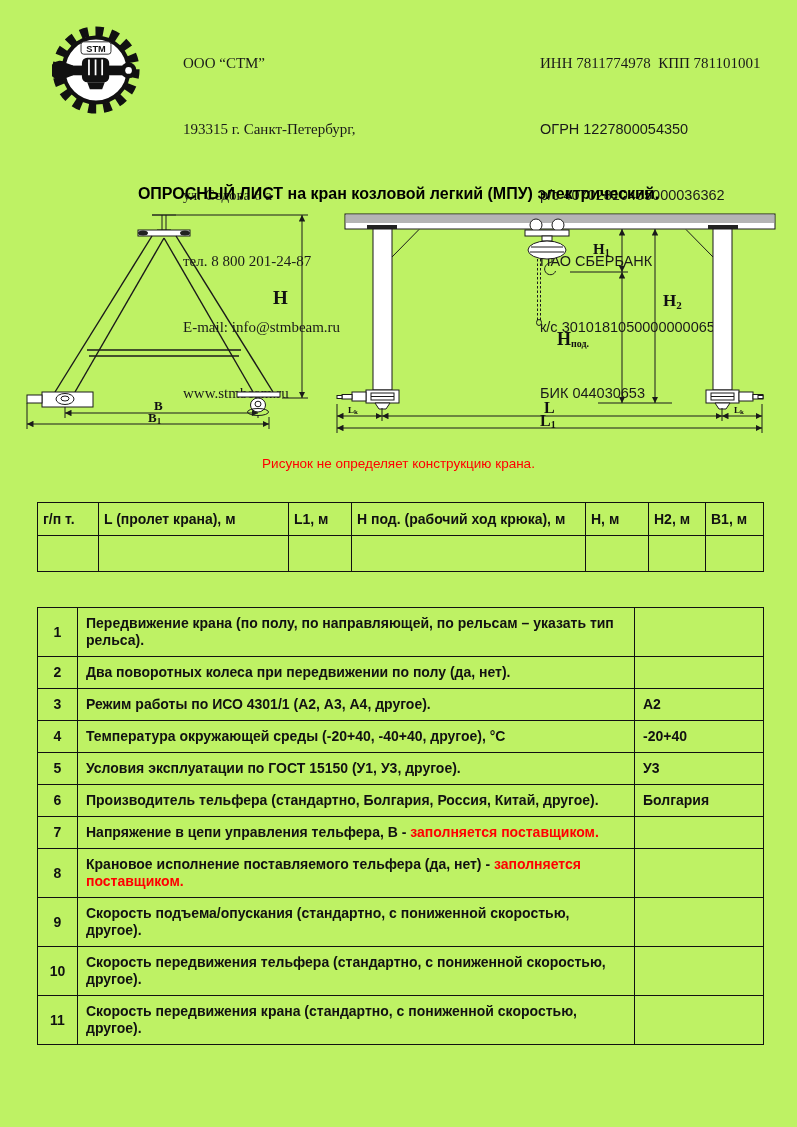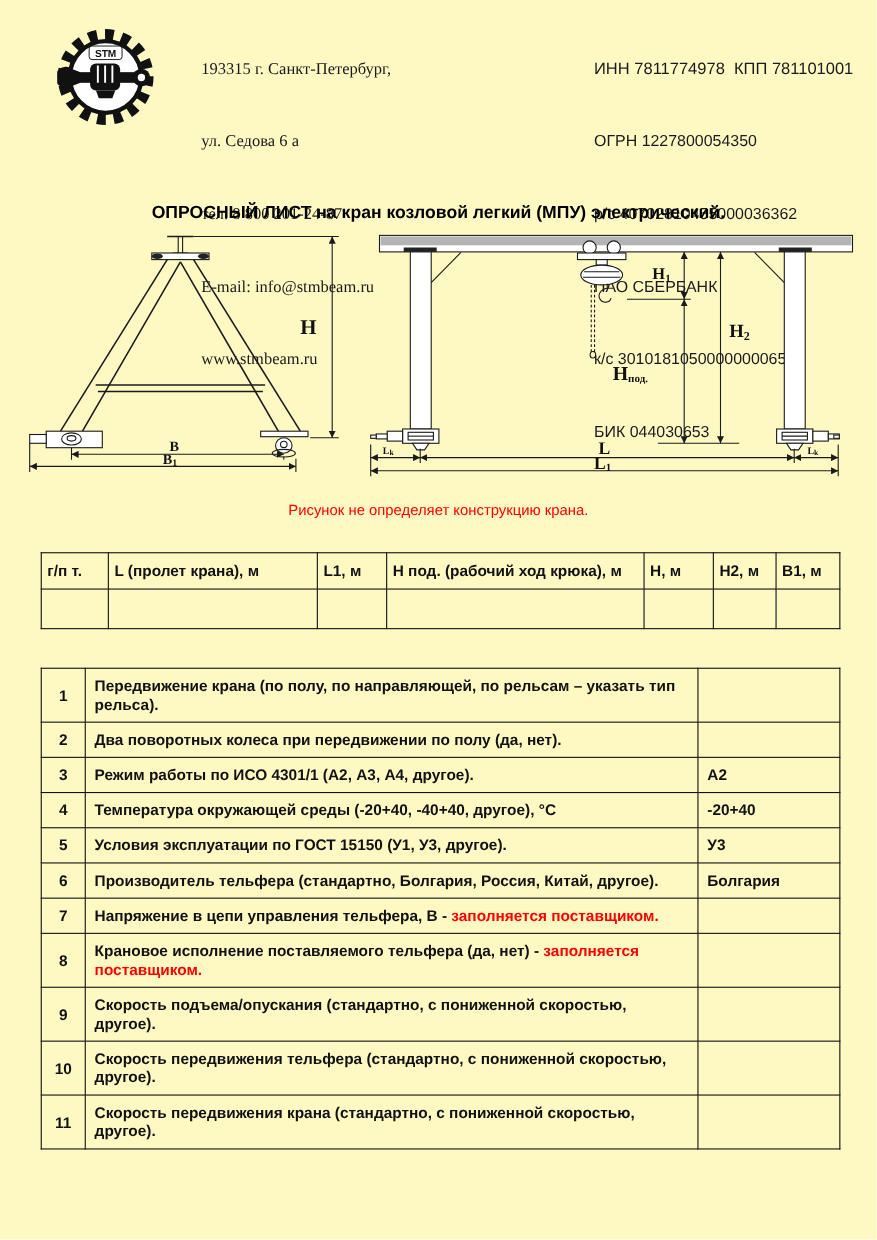--- a/index.html
+++ b/index.html
@@ -1,24 +1,24 @@
 <!DOCTYPE html>
 <html><head>
 <meta charset="utf-8">
 <style>
   html,body{margin:0;padding:0;background:#fff;}
-  .page{position:relative;width:797px;height:1127px;background:#fef9c3;overflow:hidden;
+  .page{position:relative;width:797px;height:1127px;background:#bef264;overflow:hidden;
         font-family:"Liberation Sans",sans-serif;color:#111;}
   
   .logo{position:absolute;left:52px;top:20px;width:88px;height:100px;}
   .company{position:absolute;left:183px;top:8px;font-family:"Liberation Serif",serif;
            font-size:15px;line-height:22px;color:#1a1a1a;white-space:pre;}
   .requisites{position:absolute;left:540px;top:8px;font-size:14.5px;line-height:22px;
               color:#1a1a1a;white-space:pre;}
-  .requisites .serif{font-family:Liberation Sans, sans-serif;font-size:15px;}
+  .requisites .serif{font-family:Liberation Serif, serif;font-size:15px;}
   
   .doc-title{position:absolute;left:0;top:185px;width:100%;text-align:center;
              font-weight:bold;font-size:16px;color:#000;}
   
   .fig{position:absolute;}
   .fig-left{left:25px;top:212px;}
   .fig-right{left:330px;top:212px;}
   svg .ln{stroke:#1a1a1a;stroke-width:1;fill:none;}
   svg .ln2{stroke:#1a1a1a;stroke-width:1.4;fill:none;}
   svg .wh{fill:#ffffff;stroke:#1a1a1a;stroke-width:1;}
@@ -55,20 +55,21 @@
     <circle cx="87" cy="56.5" r="9" fill="#111"></circle>
     <circle cx="87" cy="56.5" r="3.8" fill="#fff"></circle>
     <rect x="34" y="42" width="31" height="28" rx="6" fill="#111"></rect>
     <line x1="42" y1="44" x2="42" y2="62" stroke="#fff" stroke-width="2"></line>
     <line x1="49.5" y1="44" x2="49.5" y2="62" stroke="#fff" stroke-width="2"></line>
     <line x1="57" y1="44" x2="57" y2="62" stroke="#fff" stroke-width="2"></line>
     <path d="M40,70 h20 l-3,8 h-14 z" fill="#111"></path>
   </svg>
 
   <div class="company">
+    <div>ООО “СТМ”</div>
     <div>193315 г. Санкт-Петербург,</div>
     <div>ул. Седова 6 а</div>
     <div>тел. 8 800 201-24-87</div>
     <div>E-mail: info@stmbeam.ru</div>
     <div>www.stmbeam.ru</div>
   </div>
 
   <div class="requisites">
     <div class="serif">ИНН 7811774978  КПП 781101001</div>
     <div>ОГРН 1227800054350</div>

